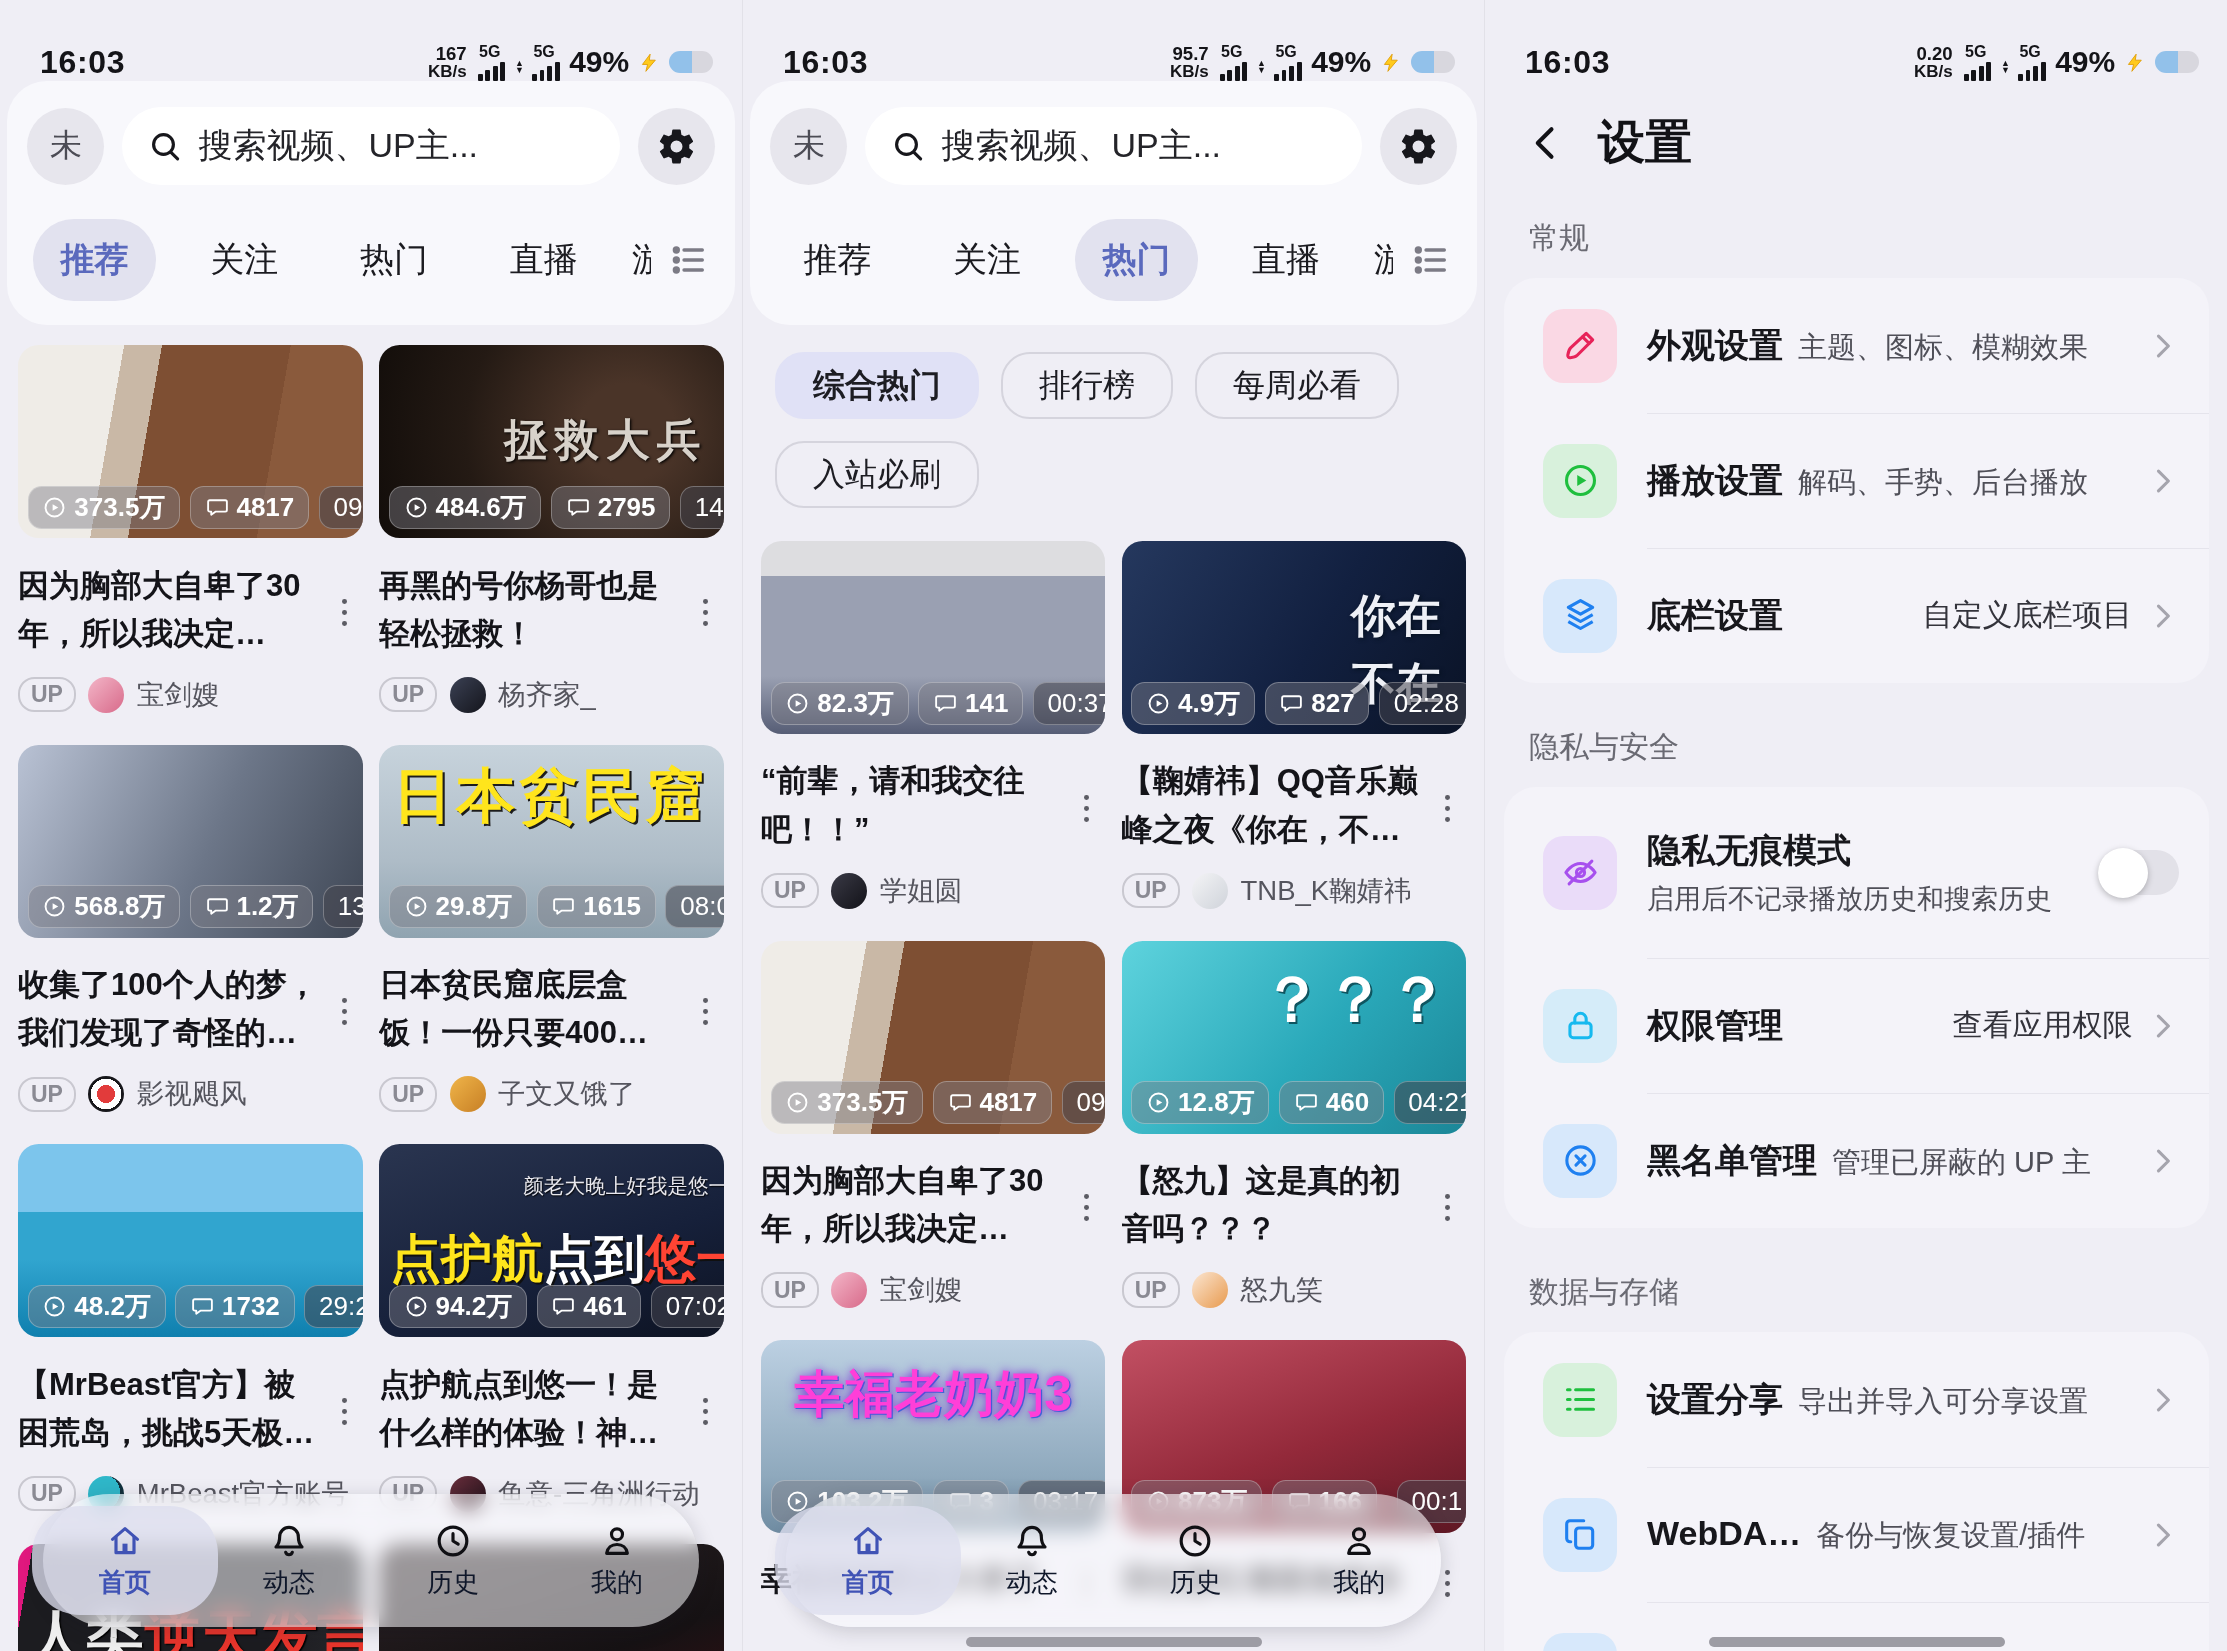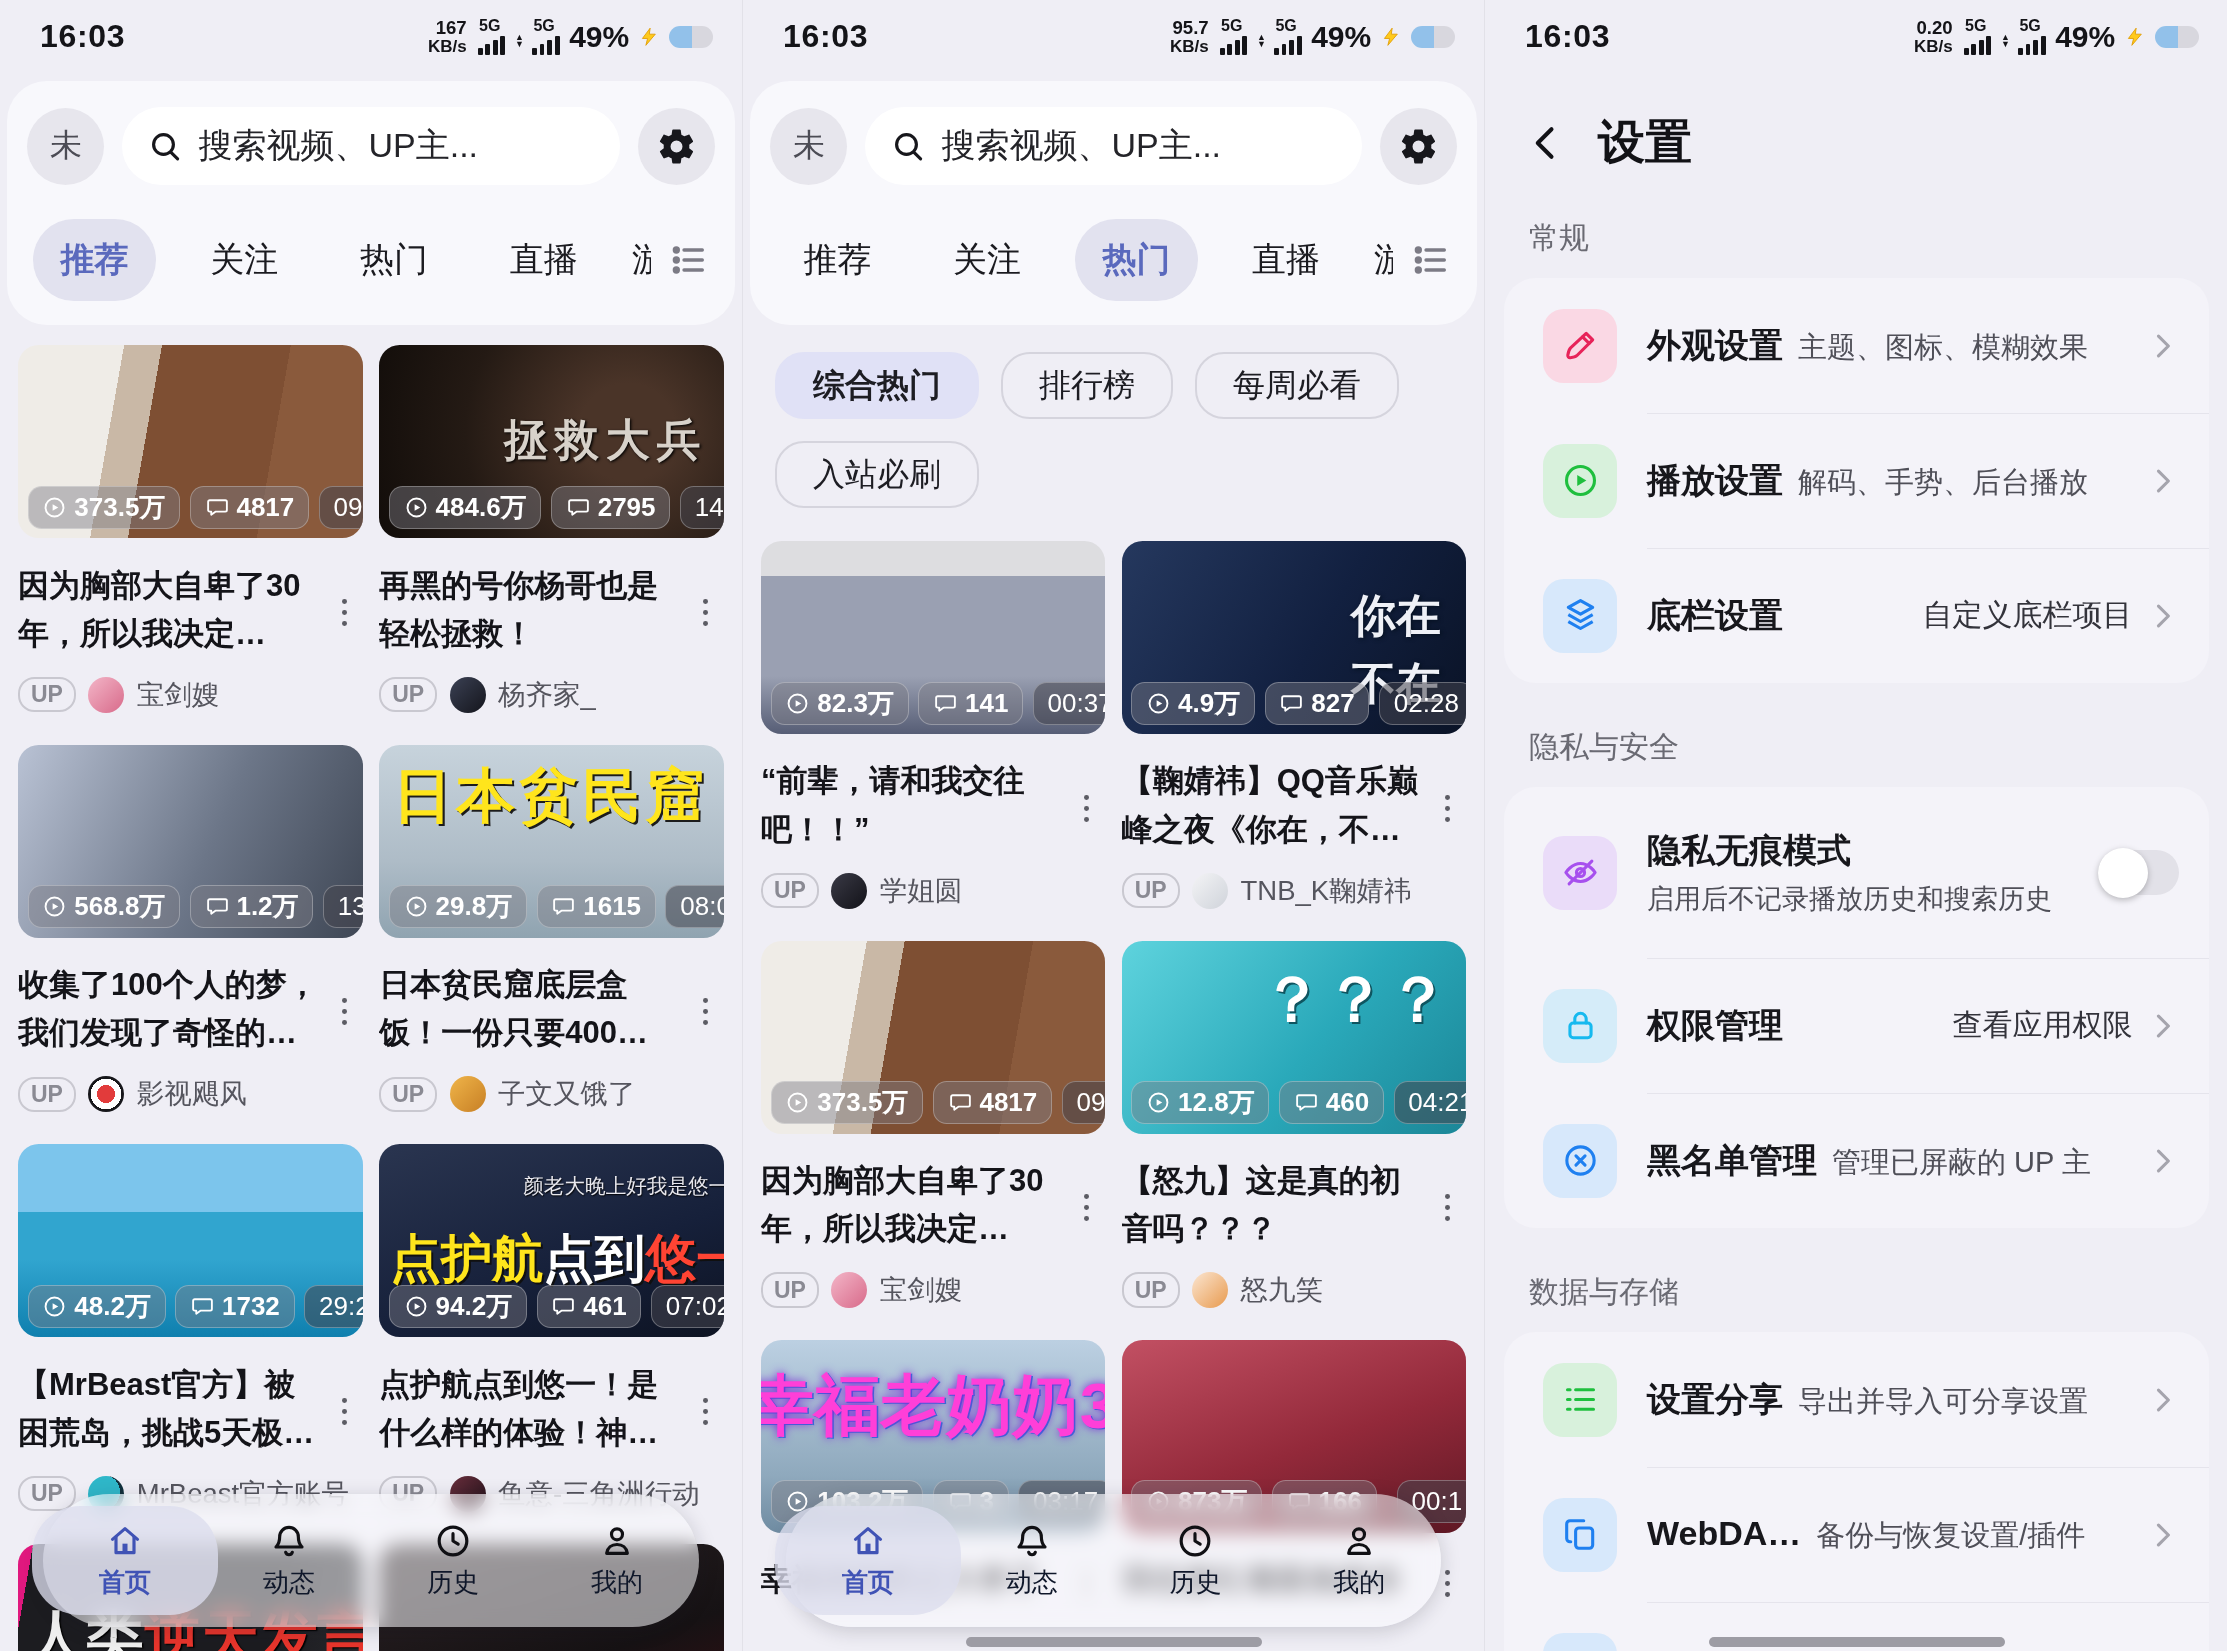--- a/index.html
+++ b/index.html
@@ -3,21 +3,21 @@
 <meta charset="utf-8">
 <style>
   html,body{margin:0;padding:0;background:#e9e8ef;}
   *{box-sizing:border-box;font-family:"Liberation Sans","DejaVu Sans",sans-serif;}
   .stage{position:relative;width:2227px;height:1651px;background:#efeef5;overflow:hidden;display:flex;}
   .panel{position:relative;width:743px;height:1651px;overflow:hidden;background:#efeef5;flex:0 0 auto;}
   .panel.mid{width:742px;}
   .panel.seam{border-right:0.7px solid #e2e1e8;}
 
   
-  .statusbar{height:81px;display:flex;align-items:flex-start;padding:18px 29px 0 40px;}
+  .statusbar{height:81px;display:flex;align-items:flex-end;padding:18px 29px 0 40px;}
   .sb-time{font-size:32px;font-weight:700;color:#141418;letter-spacing:0.7px;}
   .sb-right{margin-left:auto;display:flex;align-items:center;gap:9.6px;}
   .sb-speed{display:flex;flex-direction:column;align-items:flex-end;line-height:1.05;margin-right:1.4px;}
   .sb-speed b{font-size:18.6px;font-weight:700;color:#141418;}
   .sb-speed span{font-size:17px;font-weight:700;color:#141418;}
   .sig{display:flex;flex-direction:column;align-items:flex-start;}
   .sig .g{font-size:16px;font-weight:700;color:#141418;line-height:1;margin-left:1.4px;}
   .bars{display:flex;align-items:flex-end;gap:2.8px;margin-top:1.4px;}
   .bars i{display:block;width:4.8px;background:#141418;border-radius:1px;}
   .updown{display:flex;flex-direction:column;font-size:9px;line-height:.8;color:#141418;margin-right:-1.4px;margin-top:9.6px;}
@@ -74,21 +74,21 @@
   .t-p2{background:linear-gradient(160deg,#2b2224,#161214 60%,#3a0d12);}
   .ovl{position:absolute;font-weight:800;white-space:nowrap;}
   .ovl-yel{color:#ffe51c;text-shadow:2.1px 2.1px 0 #1c1c1c;font-size:59px;top:12.4px;left:13.8px;letter-spacing:4.1px;}
   .ovl-gray{color:#d8d2ca;font-size:44px;right:16.5px;top:66px;letter-spacing:6.9px;text-shadow:1.4px 1.4px 2.8px #000;}
   .ovl-mix{font-size:51px;top:81px;left:11px;text-shadow:2.1px 2.1px 0 #101010;color:#ffe51c;}
   .ovl-mix em{font-style:normal;color:#fff;}
   .ovl-mix b{color:#ff4433;}
   .ovl-small{font-size:20.6px;color:#e8e8ee;top:27.5px;left:144px;font-weight:500;text-shadow:0.7px 0.7px 1.4px #000;}
   .ovl-white2{color:#eef0f6;font-size:45px;right:25px;top:41px;line-height:1.5;text-shadow:1.4px 1.4px 4.1px #05101f;white-space:pre-line;}
   .ovl-q{color:#fff;font-size:63px;top:16.5px;right:16.5px;text-shadow:2.1px 2.1px 0 #0f5560;}
-  .ovl-mag{color:#ff3fd8;font-size:66px;top:20.6px;left:50%;transform:translateX(-50%);text-shadow:0 0 9.6px #7a2bd8,1.4px 1.4px 0 #2b79d8;font-family:Liberation Mono, monospace;}
+  .ovl-mag{color:#ff3fd8;font-size:50px;top:20.6px;left:50%;transform:translateX(-50%);text-shadow:0 0 9.6px #7a2bd8,1.4px 1.4px 0 #2b79d8;}
   .ovl-red{font-size:58px;top:55px;left:9.6px;color:#e8352c;text-shadow:1.4px 1.4px 1.4px #000;}
   .ovl-red em{font-style:normal;color:#efefef;}
 
   
   .chips{padding:27.5px 32px 0 32px;display:flex;gap:22px;text-align:right;}
   .chip{height:67px;padding:0 36px;border-radius:29px;display:flex;align-items:center;font-size:32px;color:#1d1d23;border:2.1px solid #d5d4dd;background:transparent;}
   .chip.sel{background:#e0e1f6;border-color:#e0e1f6;font-weight:600;}
   .chips.second{padding-top:22px;}
 
   

